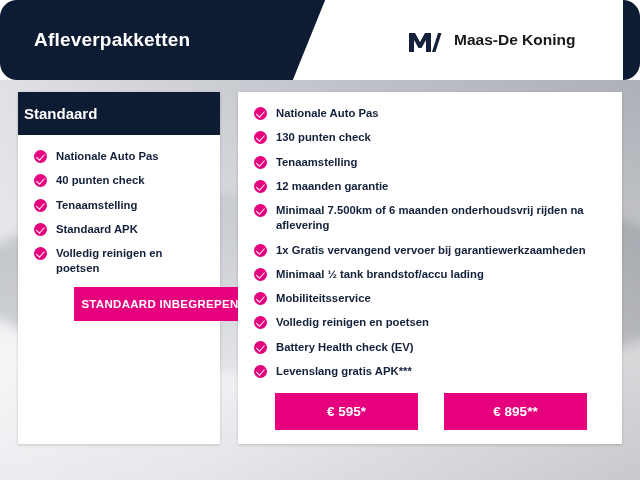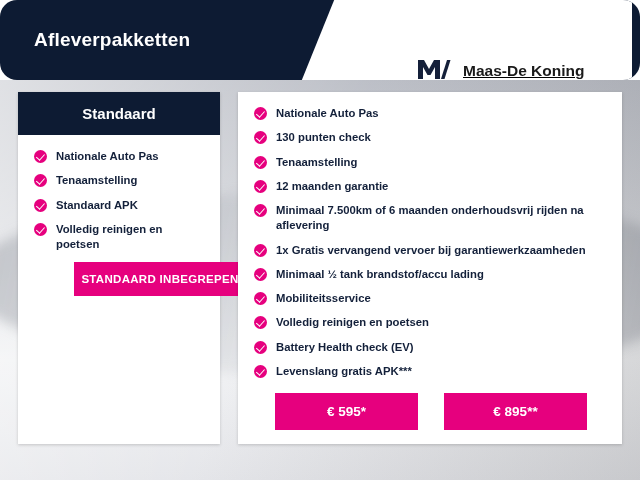--- a/index.html
+++ b/index.html
@@ -26,28 +26,27 @@
     position: absolute;
     left: 34px; top: 50%;
     transform: translateY(-50%);
     color: #ffffff;
     font-size: 19px;
     font-weight: bold;
     letter-spacing: 0.2px;
   }
   .header-right {
     position: absolute;
-    right: 8px; top: 0;
+    right: 17px; top: 0;
     height: 80px; width: 270px;
     background: #ffffff;
     display: flex;
-    align-items: flex-end;
+    align-items: center;
     justify-content: flex-start;
     padding-left: 55px;
-    text-decoration: underline;
   }
   .header-right::before {
     content: "";
     position: absolute;
     left: -44px; top: 0;
     width: 90px; height: 80px;
     background: #ffffff;
     transform: skewX(-22deg);
   }
   .accent-slash {
@@ -102,21 +101,20 @@
   }
   .card {
     background: #ffffff;
     box-shadow: 0 1px 3px rgba(0,0,0,0.18);
   }
   .card-std { width: 202px; }
   .card-app { width: 384px; }
   .card-head {
     background: #0d1b33;
     color: #ffffff;
-    text-align: center;
     font-size: 15px;
     font-weight: bold;
     padding: 13px 6px;
   }
   .card-body { padding: 14px 14px 14px 16px; }
   ul.features { list-style: none; }
   ul.features li {
     position: relative;
     display: flex;
     align-items: flex-start;
@@ -205,20 +203,24 @@
       <div class="card card-std">
         <div class="card-head">Standaard</div>
         <div class="card-body">
           <ul class="features">
             <li>
               <span class="check"></span>
               <span>Nationale Auto Pas</span>
             </li>
             <li>
               <span class="check"></span>
+              <span>40 punten check</span>
+            </li>
+            <li>
+              <span class="check"></span>
               <span>Tenaamstelling</span>
             </li>
             <li>
               <span class="check"></span>
               <span>Standaard APK</span>
             </li>
             <li>
               <span class="check"></span>
               <span>Volledig reinigen en poetsen</span>
             </li>

